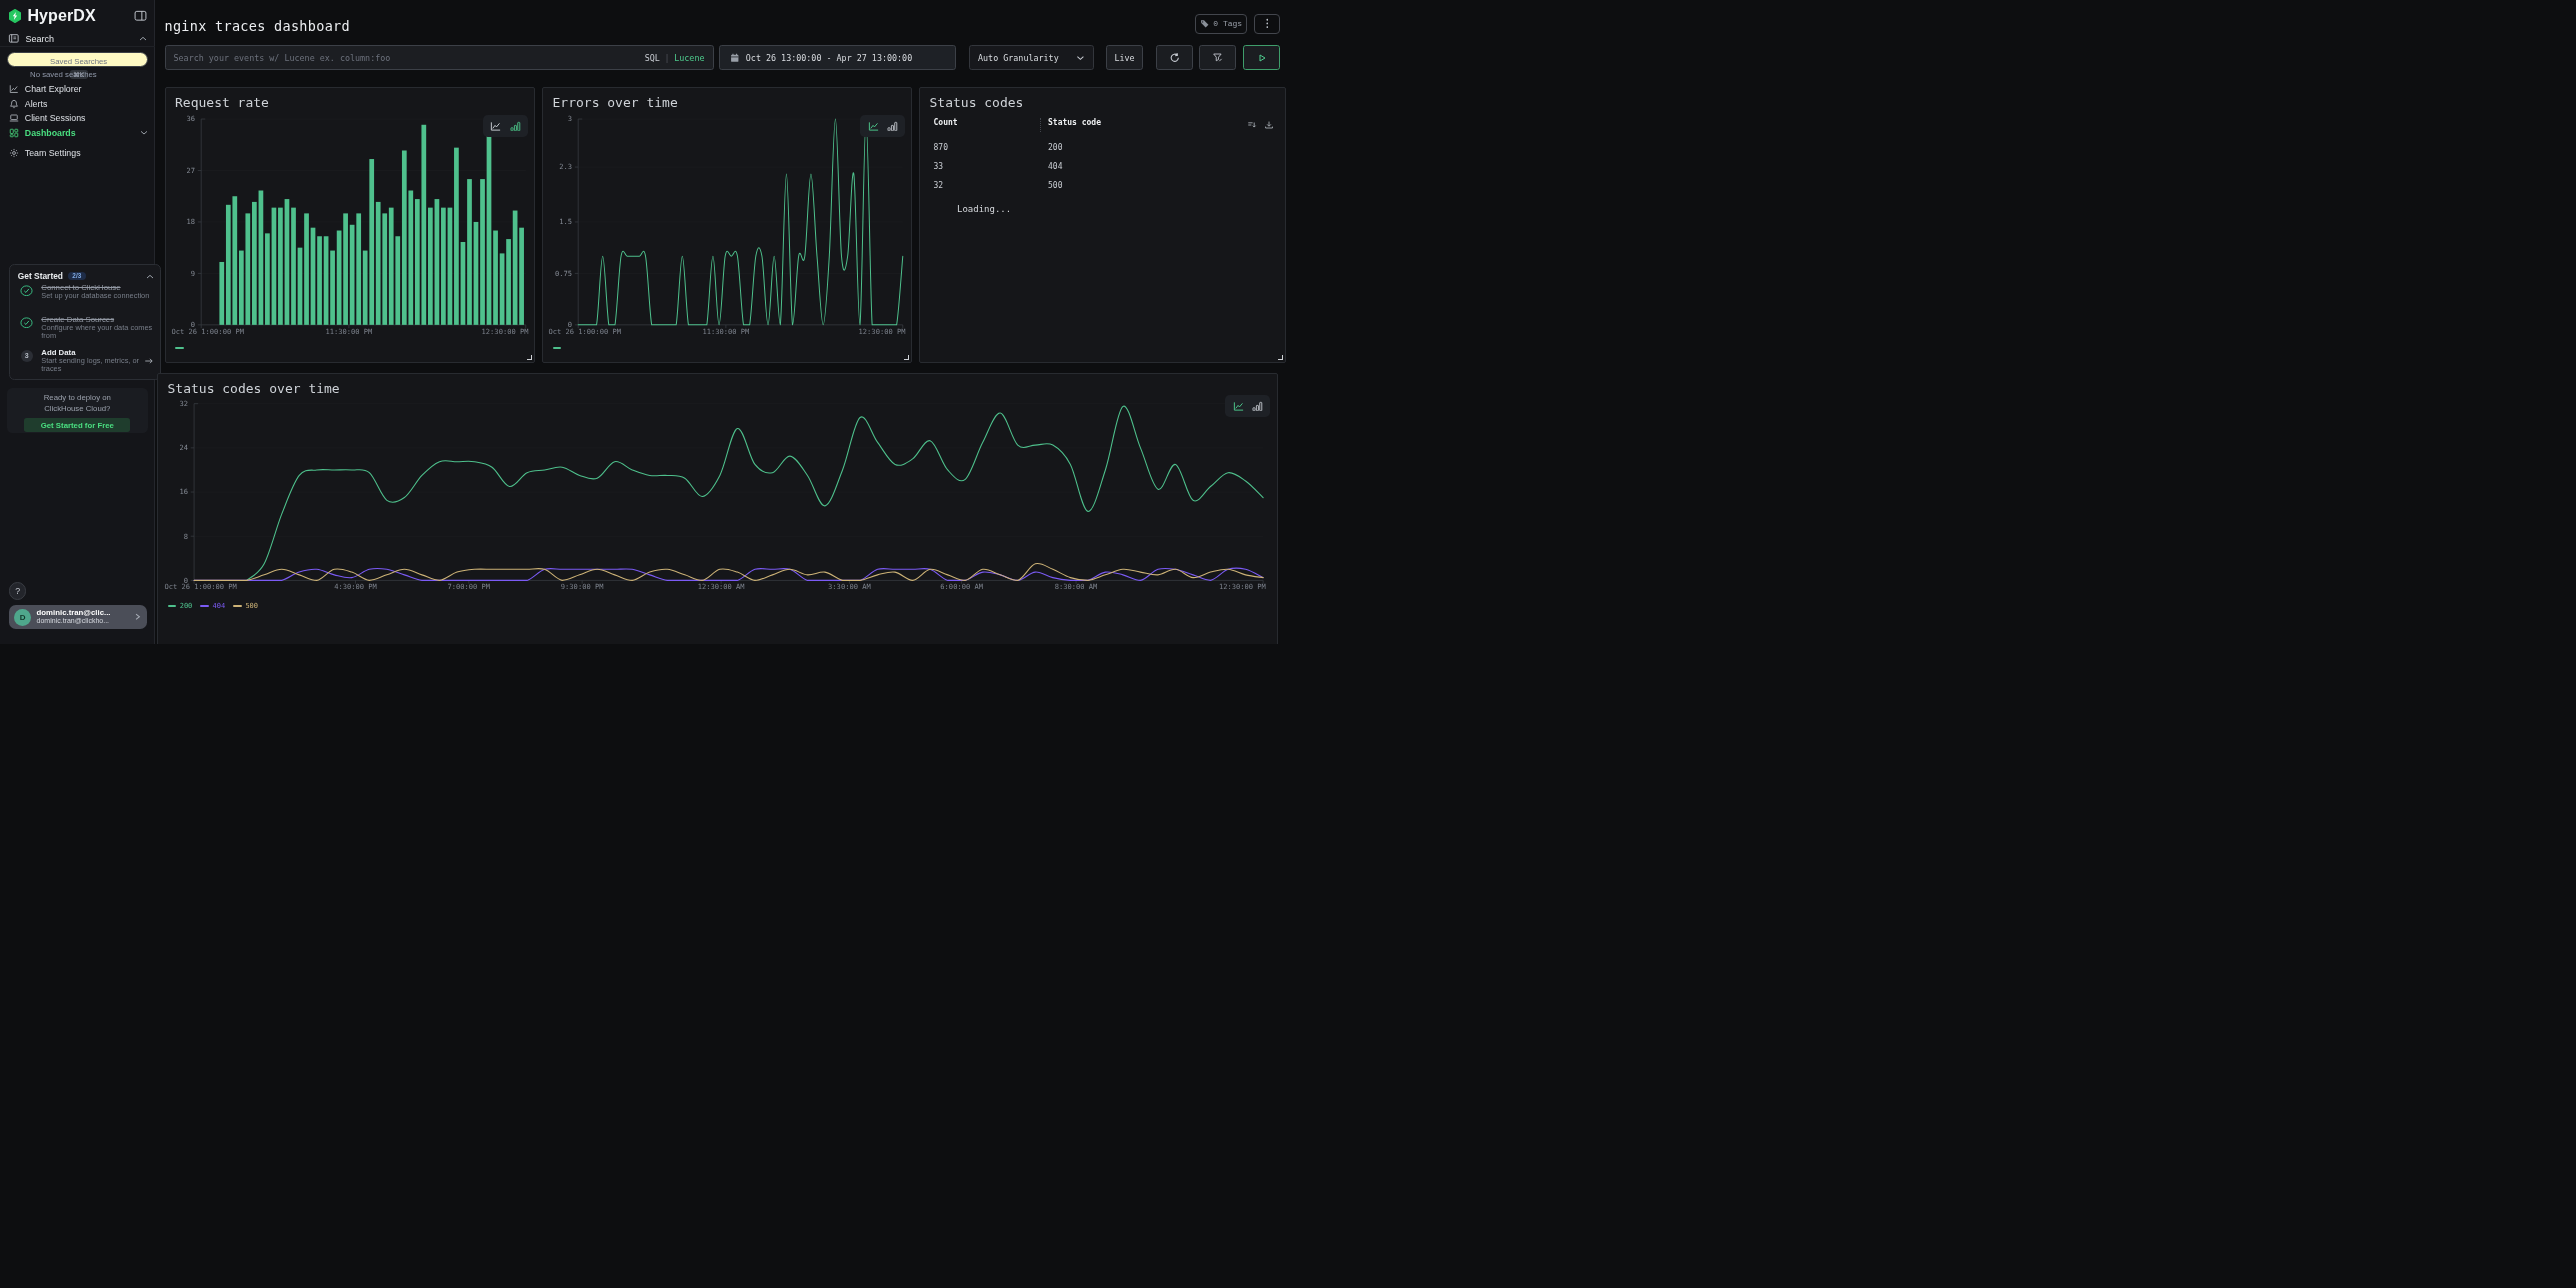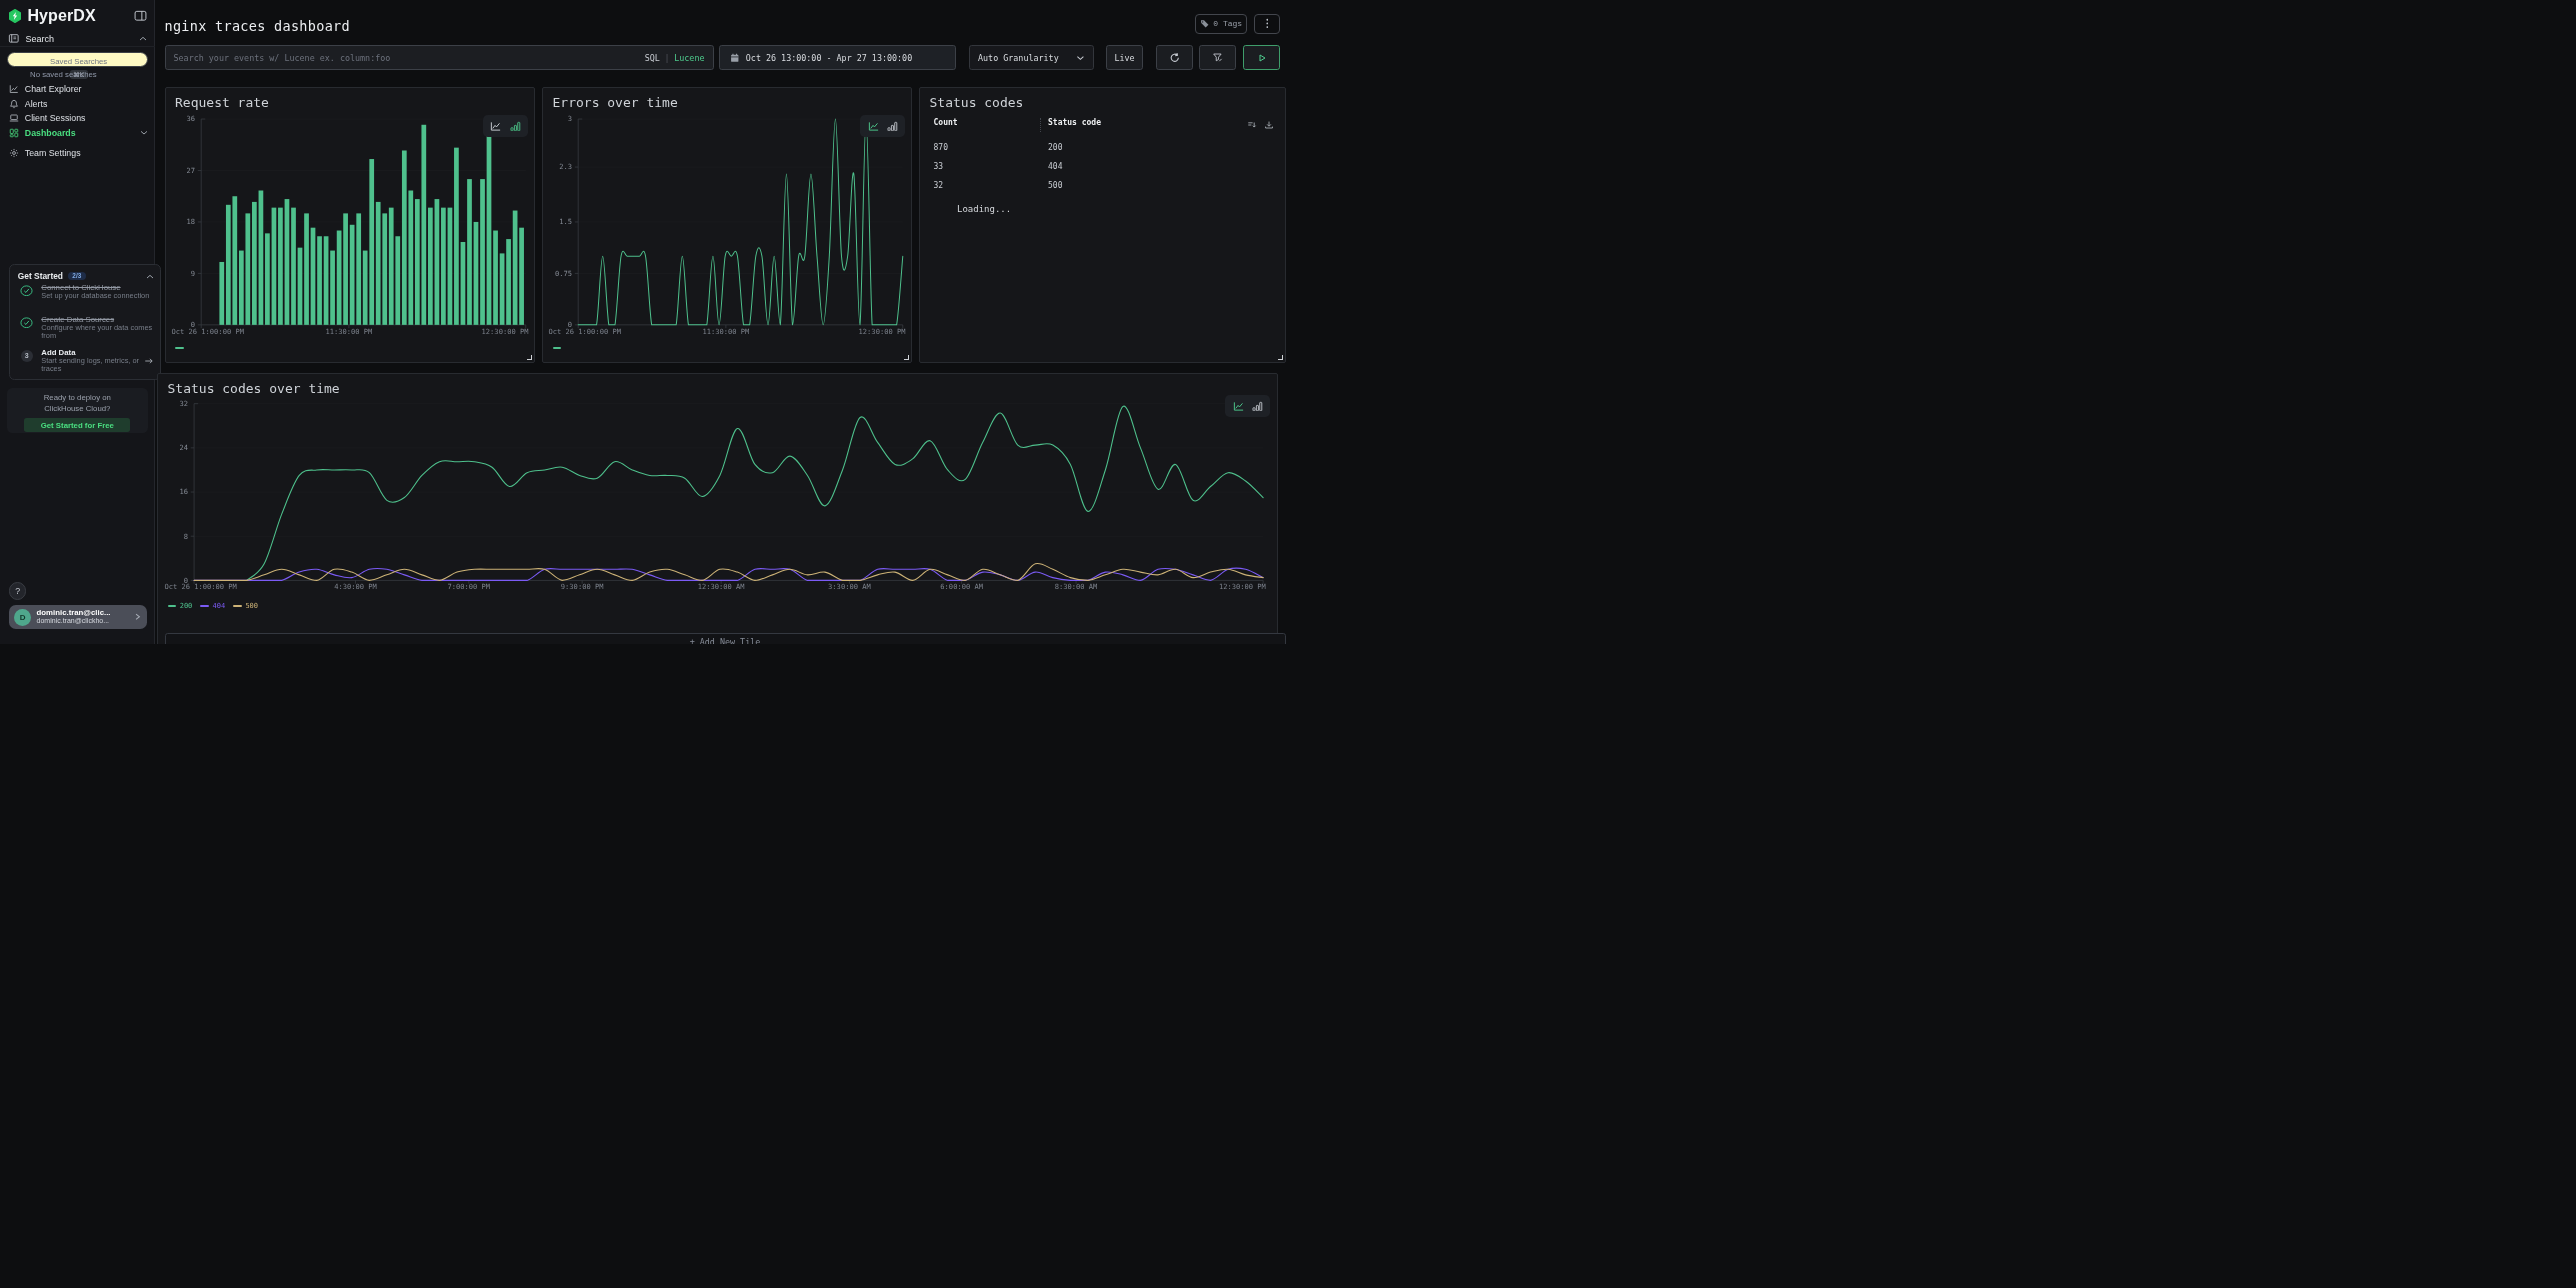--- a/index.html
+++ b/index.html
@@ -568,16 +568,15 @@
             <span class="lbl" style="color: rgb(123, 91, 245);">404</span>
           </span>
         <span class="entry">
             <span class="dash" style="background: rgb(205, 179, 119);"></span>
             <span class="lbl" style="color: rgb(205, 179, 119);">500</span>
           </span>
       </div>
       <span class="rsz"></span>
     </section>
 
-    <div id="add-bar">+ Add New Tile</div>
   </div>
 </div>
 
 
 </body></html>

